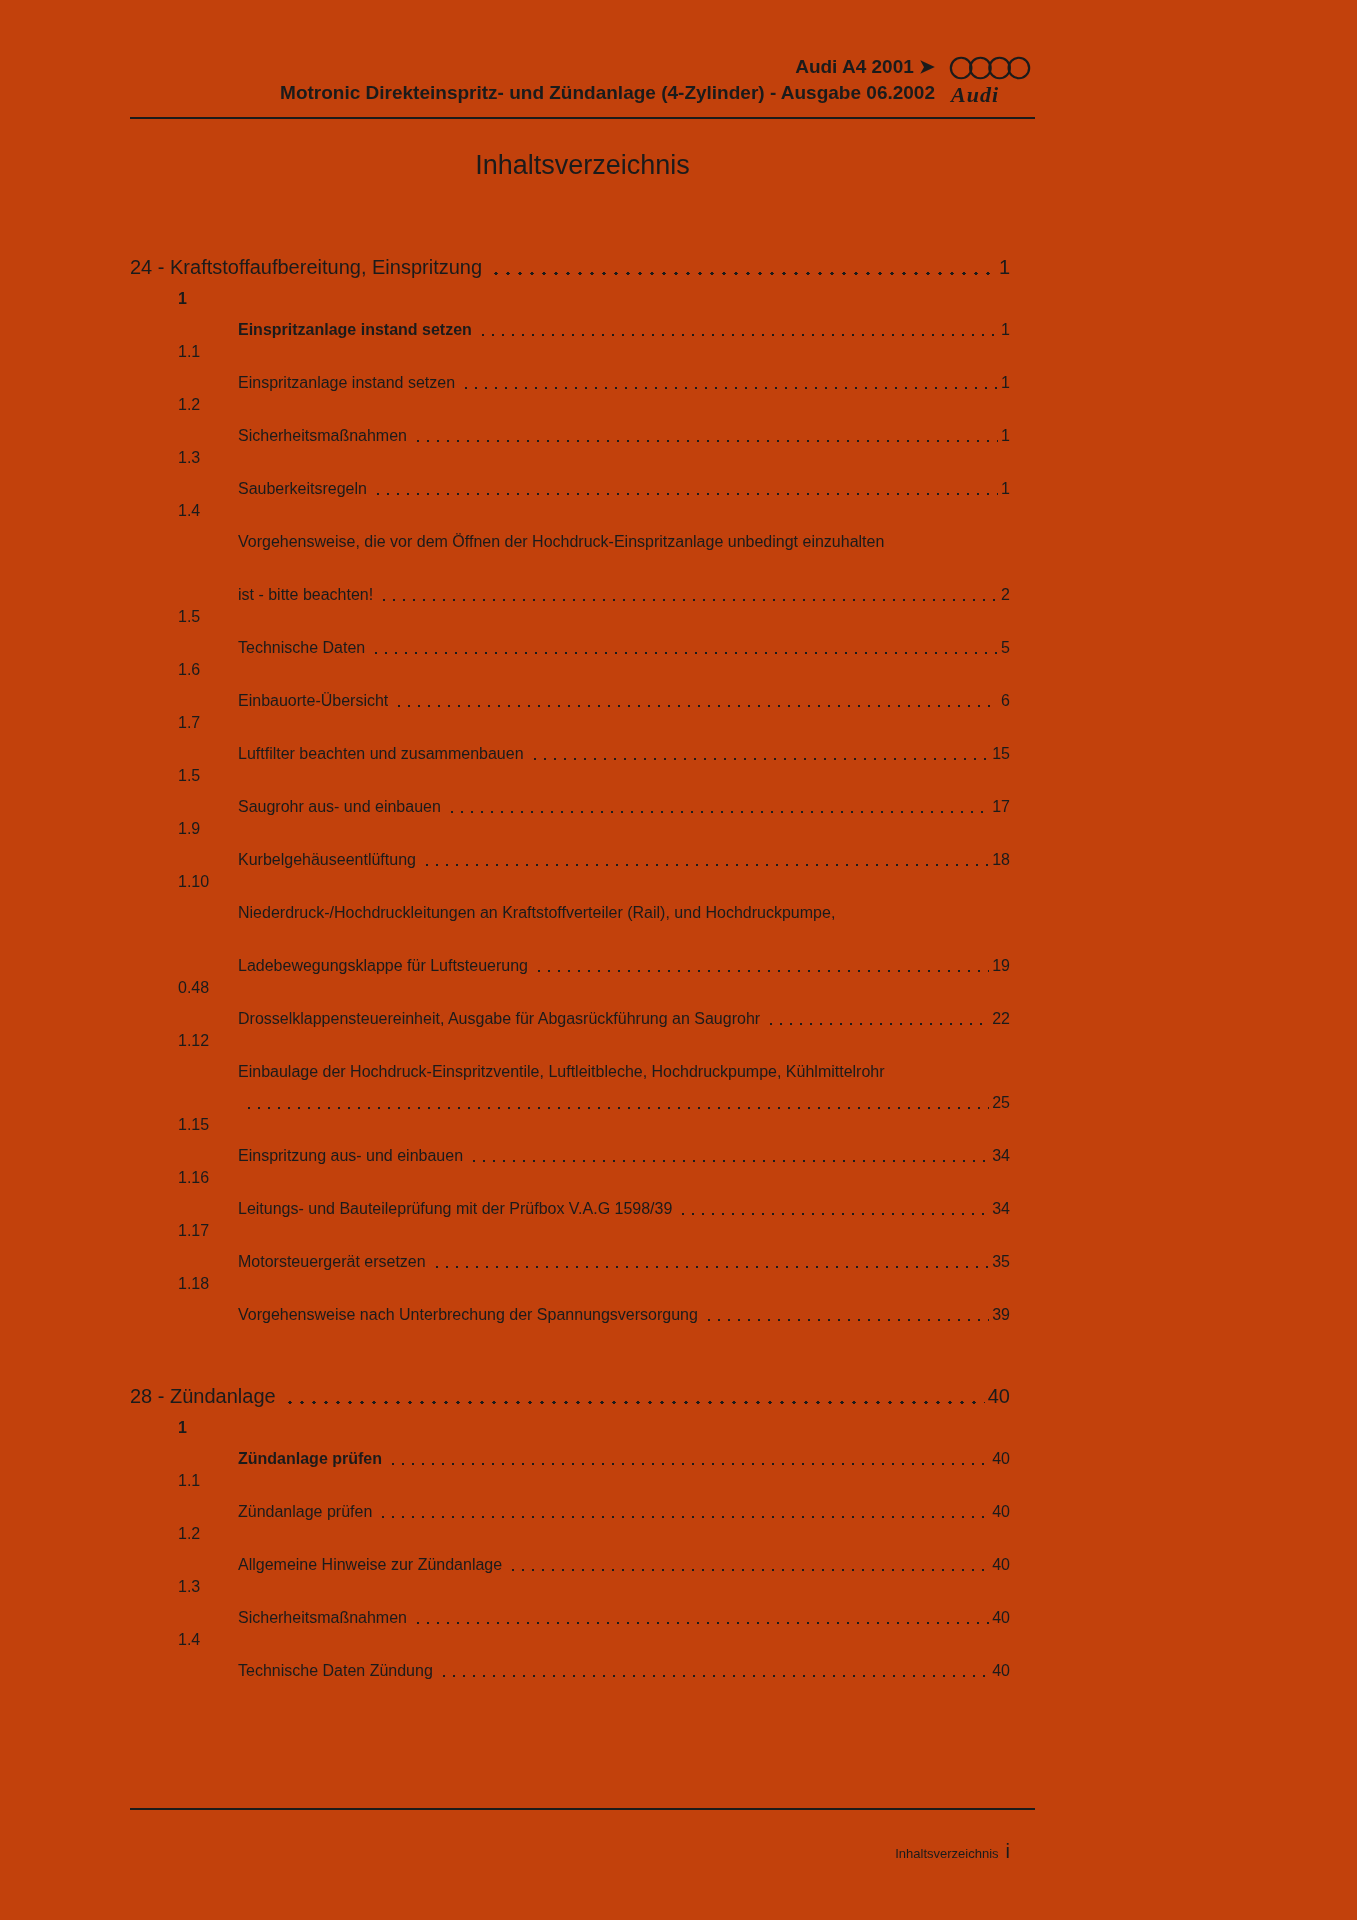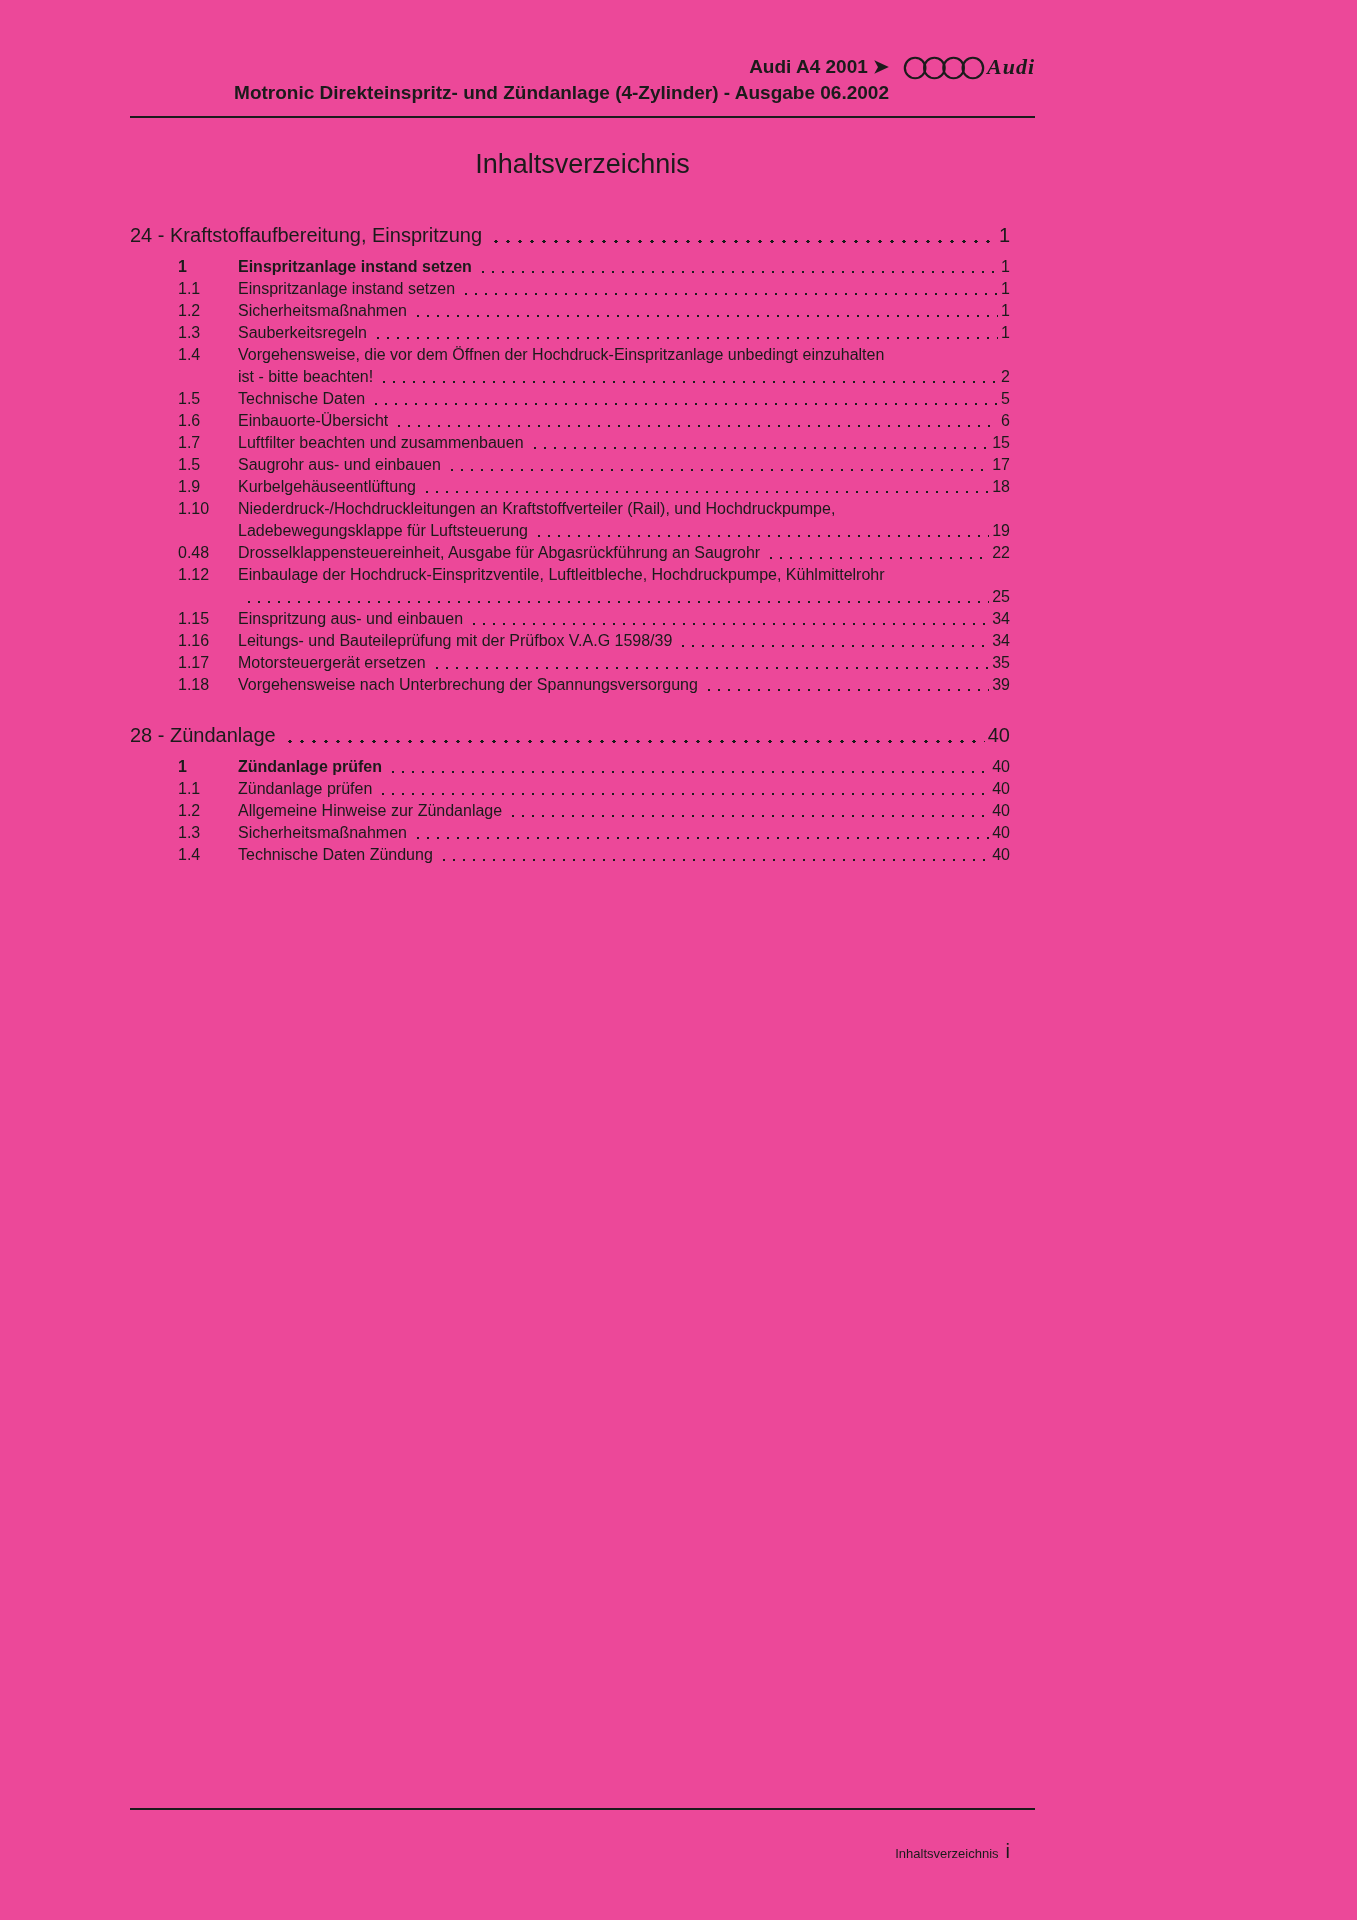--- a/index.html
+++ b/index.html
@@ -2,27 +2,27 @@
 <html lang="de"><head>
 <meta charset="utf-8">
 <style>
   * { margin: 0; padding: 0; box-sizing: border-box; }
   html, body { background: #ffffff; }
   body {
     width: 1357px; height: 1920px; overflow: hidden;
     font-family: "Liberation Sans", sans-serif;
     color: #1b1b1b;
   }
-  .page { position: relative; width: 1357px; height: 1920px; background: #ec4899; }
+  .page { position: relative; width: 1357px; height: 1920px; background: #c2410c; }
   .content { position: absolute; left: 130px; top: 0; width: 905px; }
 
   
   .header { display: flex; align-items: flex-start; justify-content: flex-end; margin-top: 54px; }
   .header-text { flex: 1 1 auto; text-align: right; font-weight: bold; font-size: 19px; line-height: 26px; padding-right: 14px; white-space: nowrap; overflow: hidden; }
-  .header-logos { flex: 0 0 86px; display: flex; flex-direction: row; align-items: flex-start; }
+  .header-logos { flex: 0 0 86px; display: flex; flex-direction: column; align-items: flex-start; }
   .audi-rings { width: 82px; height: 28px; }
   .audi-rings circle { fill: none; stroke: #1b1b1b; stroke-width: 2.4; }
   .audi-word { font-family: "Liberation Serif", serif; font-style: italic; font-weight: bold; font-size: 22px; line-height: 24px; letter-spacing: 1px; margin-top: 1px; margin-left: 2px; }
 
   .rule { height: 2px; background: #1b1b1b; }
   .header-rule { margin-top: 10px; }
 
   
   .page-title { margin-top: 30px; font-size: 27px; font-weight: normal; line-height: 32px; text-align: center; }
 
@@ -38,21 +38,21 @@
 
   .entry { display: flex; align-items: flex-start; font-size: 16px; line-height: 22px; }
   .entry.level1 .entry-num, .entry.level1 .entry-title { font-weight: bold; }
   .entry-num { flex: 0 0 60px; }
   .entry-body { flex: 1 1 auto; min-width: 0; }
   .entry-cont-line { line-height: 22px; }
   .entry-last-line { display: flex; align-items: flex-end; line-height: 22px; }
   .entry-title { flex: 0 1 auto; min-width: 0; }
   .entry-page { flex: 0 0 auto; text-align: right; }
 
-  .text-clip { white-space: nowrap; overflow: hidden; }
+  .text-clip { white-space: nowrap; overflow: hidden; margin-top: 31px; }
 
   
   .dots { display: block; background-repeat: repeat-x; background-position: 0 100%; }
   .dots-sm {
     flex: 1 1 12px; min-width: 14px; height: 4px; margin: 0 3px 4px 6px;
     background-image: radial-gradient(circle, #1b1b1b 1.3px, rgba(0,0,0,0) 1.5px);
     background-size: 10px 4px;
   }
   .dots-lg {
     flex: 1 1 14px; min-width: 16px; height: 5px; margin: 0 3px 6px 8px;

